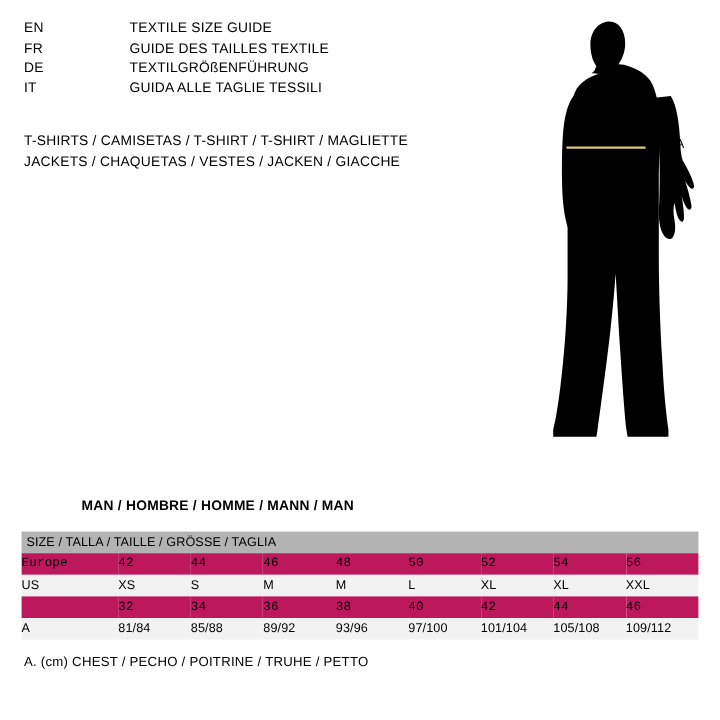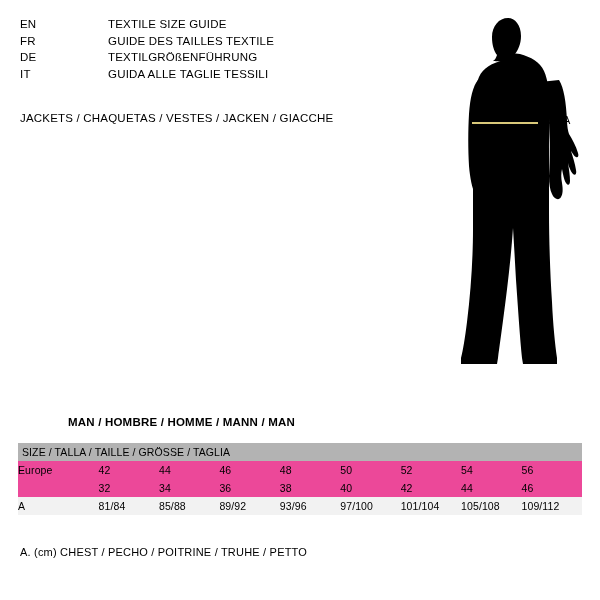--- a/index.html
+++ b/index.html
@@ -104,21 +104,21 @@
     height: 18px;
     text-align: left;
     font-weight: normal;
     vertical-align: middle;
   }
   table.size-table th.head-cell {
     background: #b3b3b3;
     font-weight: normal;
     padding-left: 4px;
   }
-  tr.row-odd td { background: #ec4899; }
+  tr.row-odd td { background: #be185d; font-family: Liberation Mono, monospace; }
   tr.row-even td { background: #f2f2f2; }
   td.label-col { padding-left: 4px; width: 80px; }
   td.val-col { width: 60px; }
 
   .footnote {
     position: absolute;
     left: 20px;
     top: 546px;
     font-size: 11px;
     letter-spacing: 0.2px;
@@ -143,20 +143,21 @@
       <span class="lang-code">DE</span>
       <span class="lang-text">TEXTILGRÖßENFÜHRUNG</span>
     </div>
     <div class="lang-row">
       <span class="lang-code">IT</span>
       <span class="lang-text">GUIDA ALLE TAGLIE TESSILI</span>
     </div>
   </div>
 
   <div class="categories">
+    <div class="cat-line">T-SHIRTS / CAMISETAS / T-SHIRT / T-SHIRT / MAGLIETTE</div>
     <div class="cat-line">JACKETS / CHAQUETAS / VESTES / JACKEN / GIACCHE</div>
   </div>
 
   <div class="figure-wrap">
     <svg class="figure-svg" width="200" height="395" viewBox="0 0 200 395">
 
       <path fill="#000000" d="M108 8 c-9 0 -16 8 -16 19 c0 8 2 14 5 18 c-1 3 -2 5 -4 6 c0 0 18 2 26 0 c-2 -2 -3 -4 -4 -7 c3 -4 6 -10 6 -18 c0 -11 -6 -18 -13 -18 z"></path>
 
       <path fill="#000000" d="M104 50
         c-12 3 -21 8 -25 17
@@ -208,20 +209,31 @@
         <td class="label-col">Europe</td>
         <td class="val-col">42</td>
         <td class="val-col">44</td>
         <td class="val-col">46</td>
         <td class="val-col">48</td>
         <td class="val-col">50</td>
         <td class="val-col">52</td>
         <td class="val-col">54</td>
         <td class="val-col">56</td>
       </tr>
+      <tr class="row-even">
+        <td class="label-col">US</td>
+        <td class="val-col">XS</td>
+        <td class="val-col">S</td>
+        <td class="val-col">M</td>
+        <td class="val-col">M</td>
+        <td class="val-col">L</td>
+        <td class="val-col">XL</td>
+        <td class="val-col">XL</td>
+        <td class="val-col">XXL</td>
+      </tr>
       <tr class="row-odd">
         <td class="label-col"></td>
         <td class="val-col">32</td>
         <td class="val-col">34</td>
         <td class="val-col">36</td>
         <td class="val-col">38</td>
         <td class="val-col">40</td>
         <td class="val-col">42</td>
         <td class="val-col">44</td>
         <td class="val-col">46</td>

